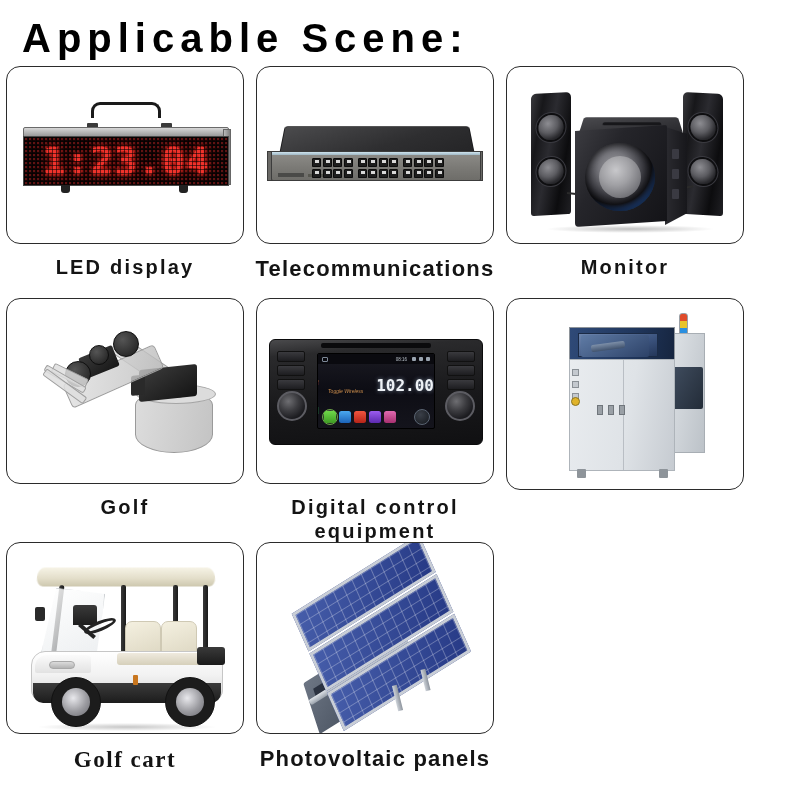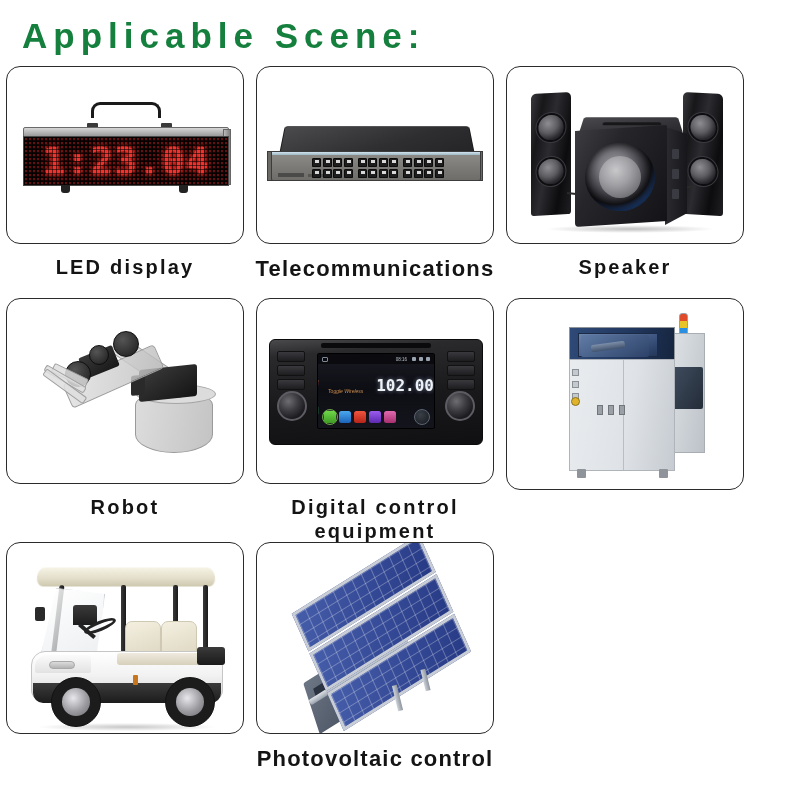--- a/index.html
+++ b/index.html
@@ -12,24 +12,24 @@
     overflow: hidden;
   }
 
   .page { position: relative; width: 800px; height: 800px; }
 
   
   .title {
     position: absolute;
     left: 22px;
     top: 16px;
-    font-size: 35px;
+    font-size: 40px;
     font-weight: bold;
     letter-spacing: 6px;
-    color: #15803d;
+    color: #000000;
     font-family: "Liberation Sans", sans-serif;
     white-space: nowrap;
   }
 
   
   .grid {
     position: absolute;
     left: 0; top: 66px;
     width: 676px; height: 734px;
     display: grid;
@@ -652,40 +652,40 @@
                 <span class="led s2"></span>
                 <span class="led s3"></span>
             </div>
             <div class="sub-face"></div>
             <div class="sub-ring">
               <div class="sub-cone"></div>
             </div>
           </div>
         </div>
       </div>
-      <div class="caption">Speaker</div>
+      <div class="caption">Monitor</div>
     </div>
 
     <div class="cell r2">
       <div class="card">
         <div class="rb-wrap">
           <div class="rb-base"></div>
           <div class="rb-arm rb-a1"></div>
           <div class="rb-servo rb-s1"></div>
           <div class="rb-arm rb-a2"></div>
           <div class="rb-block"></div>
           <div class="rb-joint rb-j1"></div>
           <div class="rb-joint rb-j3"></div>
           <div class="rb-joint rb-j2"></div>
           <div class="rb-grip rb-g3"></div>
           <div class="rb-grip rb-g2"></div>
           <div class="rb-grip rb-g1"></div>
         </div>
       </div>
-      <div class="caption">Robot</div>
+      <div class="caption">Golf</div>
     </div>
 
     <div class="cell r2">
       <div class="card">
         <div class="hu-wrap">
           <div class="hu-body"></div>
           <div class="hu-slot"></div>
           <div class="hu-btn b1"></div>
           <div class="hu-btn b2"></div>
           <div class="hu-btn b3"></div>
@@ -777,20 +777,21 @@
           <div class="gc-seatbase"></div>
           <div class="gc-hood"></div>
           <div class="gc-light"></div>
           <div class="gc-rear"></div>
           <div class="gc-skirt"></div>
           <div class="gc-badge"></div>
           <div class="gc-wheel fw"></div>
           <div class="gc-wheel rw"></div>
         </div>
       </div>
+      <div class="caption serif">Golf cart</div>
     </div>
 
     <div class="cell r3">
       <div class="card">
         <div class="pv-wrap">
           <div class="pv-frame"></div>
           <div class="pv-rail pv-r1"></div>
           <div class="pv-rack">
             <div class="pv-panel pv-p1">
                 <div class="cells"></div>
@@ -799,17 +800,17 @@
                 <div class="cells"></div>
               </div>
             <div class="pv-panel pv-p3">
                 <div class="cells"></div>
               </div>
           </div>
           <div class="pv-leg pv-l1"></div>
           <div class="pv-leg pv-l2"></div>
         </div>
       </div>
-      <div class="caption tight">Photovoltaic control</div>
+      <div class="caption tight">Photovoltaic panels</div>
     </div>
 
   </div>
 </div>
 
 </body></html>

